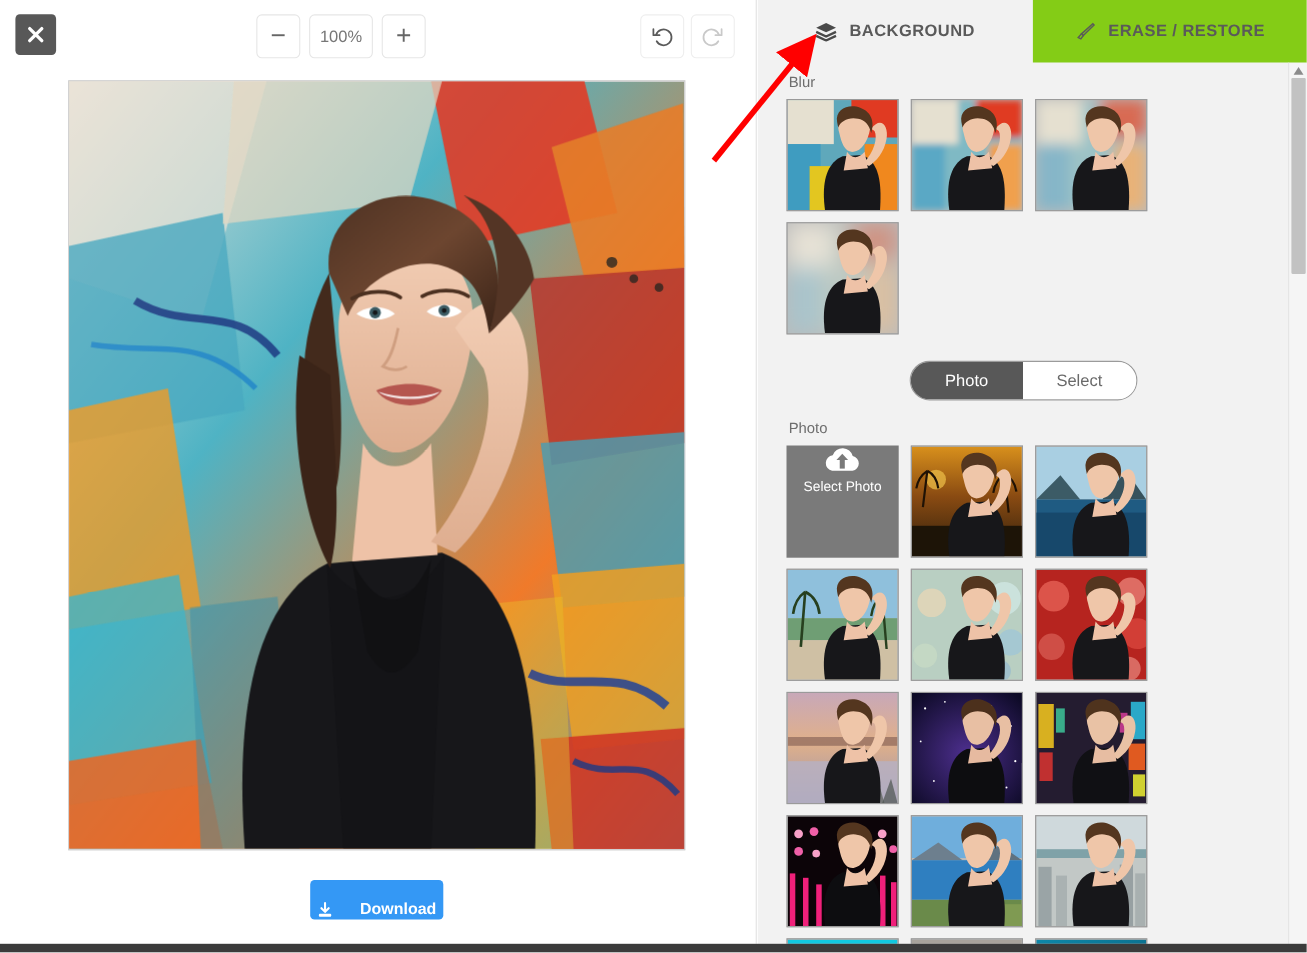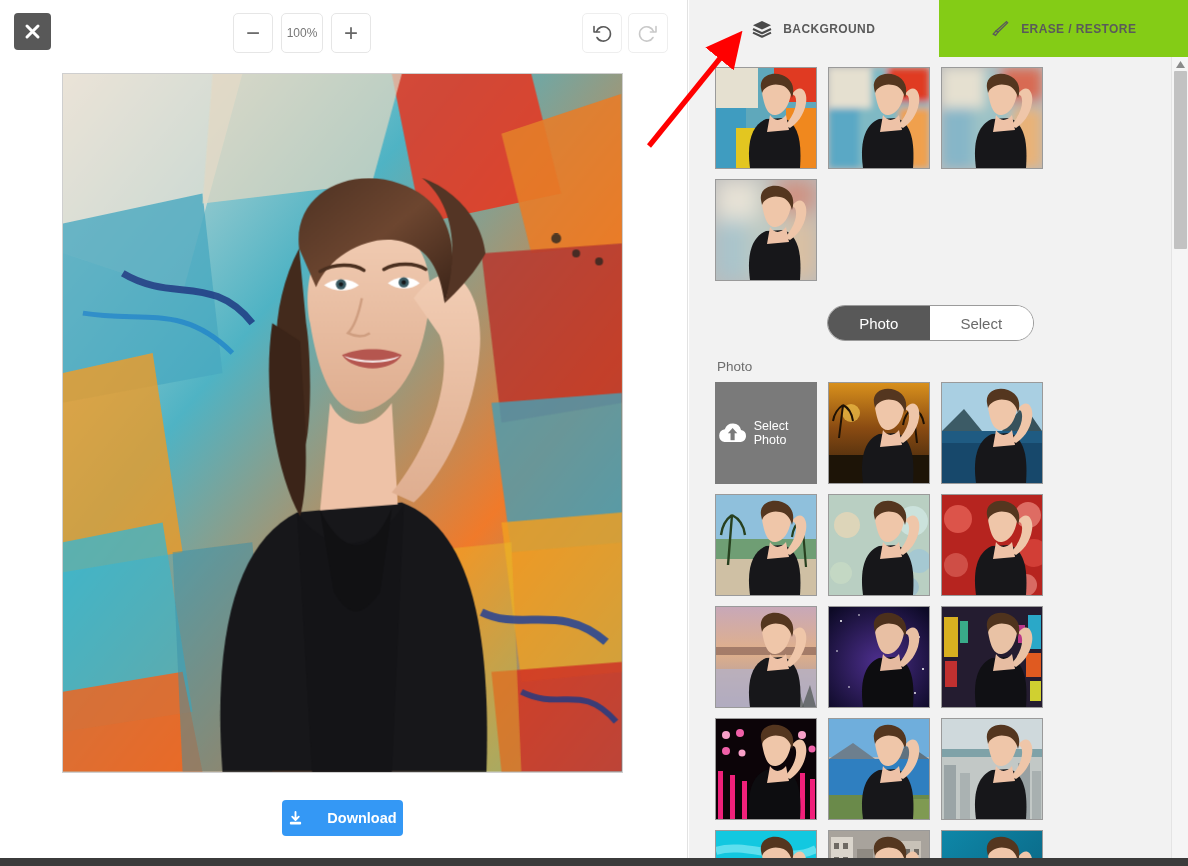--- a/index.html
+++ b/index.html
@@ -34,24 +34,24 @@
   #close-button svg { display:block; }
 
   .zoom-group { position:absolute; left:233px; top:13px; display:flex; gap:8px; }
   .zoom-btn {
     width:40px; height:40px; background:#fff;
     border:1px solid #e6e6e6; border-radius:5px;
     display:flex; align-items:center; justify-content:center;
     cursor:pointer;
   }
   .zoom-level {
-    width:42px; height:40px; background:#fff;
+    width:58px; height:40px; background:#fff;
     border:1px solid #e6e6e6; border-radius:5px;
     display:flex; align-items:center; justify-content:center;
-    font-size:12px; color:#777; cursor:pointer;
+    font-size:15px; color:#777; cursor:pointer;
   }
   .zoom-btn .glyph { font-size:24px; color:#666; line-height:1; font-weight:300; }
 
   .history-group { position:absolute; right:20px; top:13px; display:flex; gap:6px; }
   .hist-btn {
     width:40px; height:40px; background:#fff;
     border:1px solid #eee; border-radius:5px;
     display:flex; align-items:center; justify-content:center;
     cursor:pointer;
   }
@@ -62,34 +62,34 @@
     border:1px solid #cfcfcf;
     overflow:hidden;
     background:#d9d9d9;
   }
   .art { position:absolute; inset:0; }
 
   #download-button {
     position:absolute; left:282px; top:800px;
     width:121px; height:36px;
     background:#3498f5; border-radius:4px;
-    display:flex; align-items:center; justify-content:center; gap:24px;
+    display:flex; align-items:flex-end; justify-content:center; gap:24px;
     color:#fff; font-size:14.5px; font-weight:bold;
     cursor:pointer; border:none;
   }
 
   
   #side-panel {
     position:absolute; left:689px; top:0; width:499px; height:858px;
     background:#f2f2f2;
   }
   #panel-tabs { position:absolute; left:0; top:0; width:499px; height:57px; display:flex; }
   .panel-tab {
     flex:1; display:flex; align-items:center; justify-content:center; gap:11px;
-    font-size:12px; font-weight:bold; letter-spacing:.4px; color:#5a5a5a;
+    font-size:15px; font-weight:bold; letter-spacing:.4px; color:#5a5a5a;
     cursor:pointer;
   }
   .panel-tab.inactive { background:#f2f2f2; }
   .panel-tab.active { background:#84cc16; }
 
   #panel-body {
     position:absolute; left:0; top:57px; width:482px; height:801px;
     background:#f2f2f2; overflow:hidden;
   }
 
@@ -103,21 +103,21 @@
     gap:10px 11px; padding-left:26px;
   }
   .thumb {
     width:102px; height:102px; border:1px solid #9a9a9a;
     overflow:hidden; position:relative; cursor:pointer; background:#bbb;
   }
   .thumb .art { position:absolute; inset:0; }
 
   .select-photo {
     width:102px; height:102px; background:#7a7a7a;
-    display:flex; flex-direction:row; align-items:center; justify-content:center;
+    display:flex; flex-direction:column; align-items:center; 
     gap:3px; cursor:pointer;
   }
   .select-photo .label { color:#fff; font-size:12.5px; }
 
   #mode-toggle {
     margin:24px 0 18px 0; display:flex; justify-content:center;
   }
   .toggle-wrap {
     display:flex; width:207px; height:36px;
     border:1px solid #9b9b9b; border-radius:18px; overflow:hidden;
@@ -292,20 +292,21 @@
           <path d="M16.5 2.6 L17.6 3.7 L7.8 13.3 L6.2 11.8 Z" fill="none" stroke="#5a5a5a" stroke-width="1.3"></path>
           <path d="M6.2 11.8 L7.8 13.3 L5.6 16.4 L3.2 15.1 Z" fill="none" stroke="#5a5a5a" stroke-width="1.3"></path>
         </svg>
         <span>ERASE / RESTORE</span>
       </div>
     </div>
 
     <div id="panel-body">
 
       <div style="height:10px"></div>
+      <div class="section-label">Blur</div>
 
       <div class="thumb-grid">
         <div class="thumb">
           <svg class="art" viewBox="0 0 100 100" preserveAspectRatio="none">
             <rect width="100" height="100" fill="#5fa8bb"></rect>
             <rect x="0" y="0" width="42" height="40" fill="#e5e0d0"></rect>
             <rect x="58" y="0" width="42" height="34" fill="#e03a22"></rect>
             <rect x="0" y="40" width="30" height="60" fill="#3f9cc0"></rect>
             <rect x="70" y="40" width="30" height="60" fill="#f0881e"></rect>
             <rect x="20" y="60" width="22" height="40" fill="#e3c620"></rect>

